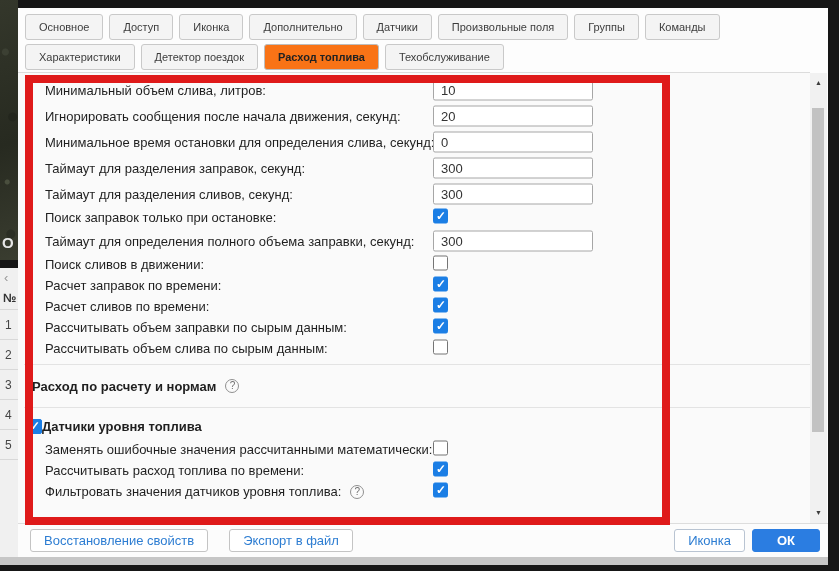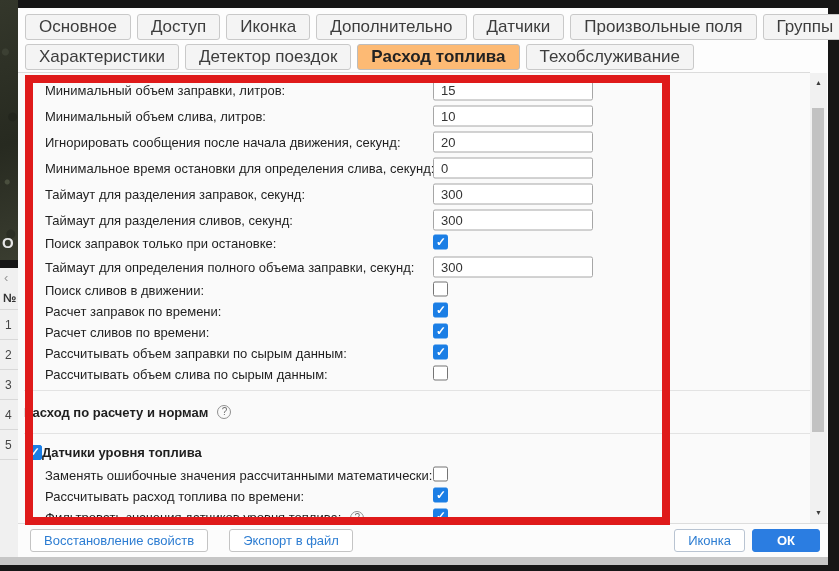--- a/index.html
+++ b/index.html
@@ -19,31 +19,31 @@
   .bg-list .chev { display:block; color:#9a9a9a; font-size:13px; padding:2px 0 0 4px; height:20px; }
   .bg-list .num-header { display:block; font-size:12px; font-weight:bold; color:#333; padding:3px 0 4px 3px; border-bottom:1px solid #d8d8d8; }
   .bg-list .num-row { display:block; font-size:12px; color:#444; height:30px; line-height:30px; padding-left:5px; border-bottom:1px solid #d8d8d8; }
 
   
   .dialog { position:absolute; left:18px; top:8px; width:810px; height:549px; background:#fdfdfd; z-index:10; }
   .tab-row { position:absolute; left:7px; display:flex; gap:6px; }
   .tab-row-1 { top:6px; }
   .tab-row-2 { top:36px; }
   .tab { height:26px; line-height:24px; padding:0 13px; background:#f4f4f4; border:1px solid #c9c9c9;
-         border-radius:3px; font-size:17px; color:#3d3d3d; white-space:nowrap; cursor:default; }
-  .tab.active { background:#fdba74; border-color:#bdbdbd; font-weight:bold; color:#222; }
+         border-radius:3px; font-size:11px; color:#3d3d3d; white-space:nowrap; cursor:default; }
+  .tab.active { background:#f97316; border-color:#bdbdbd; font-weight:bold; color:#222; }
 
   .content { position:absolute; left:0; top:64px; width:792px; height:451px; background:#fafafa;
              border-top:1px solid #dcdcdc; padding-top:4px; overflow:hidden; }
   .row { position:relative; display:flex; align-items:center; }
   .row .label { margin-left:27px; font-size:13px; color:#1f1f1f; }
   .row-input { height:26px; }
   .row-checkbox { height:21px; }
   .row-section { height:32px; }
-  .row-section .label { margin-left:6px; font-weight:bold; font-size:13px; }
+  .row-section .label { margin-left:14px; font-weight:bold; font-size:13px; }
   .row-group { height:26px; }
   .row-group .label { margin-left:0; font-weight:bold; font-size:13px; }
   .row-group .cb { margin-left:9px; }
   .divider { height:1px; background:#e3e3e3; margin:5px 0 5px 6px; }
   .control { position:absolute; left:415px; top:50%; transform:translateY(-50%); }
   .txt { width:160px; height:21px; border:1px solid #a6a6a6; border-radius:2px; background:#fff;
          font-family:"Liberation Sans", sans-serif; font-size:13px; color:#333; padding:0 7px; }
   .cb { width:15px; height:15px; border:1px solid #757575; border-radius:2px; background:#fff; display:inline-block; position:relative; }
   .cb.checked { background:#1b7ee5; border-color:#1b7ee5; }
   .cb.checked::after { content:"\2713"; position:absolute; left:2px; top:-1px; color:#fff; font-size:12px; font-weight:bold; }
@@ -97,24 +97,20 @@
     </div>
   <div class="tab-row tab-row-2">
       <div class="tab">Характеристики</div>
       <div class="tab">Детектор поездок</div>
       <div class="tab active">Расход топлива</div>
       <div class="tab">Техобслуживание</div>
     </div>
 
   <div class="content">
       <div class="row row-input">
-        <span class="label">Минимальный объем заправки, литров:</span>
-        <span class="control"><input class="txt" type="text" value="15" style=""></span>
-      </div>
-      <div class="row row-input">
         <span class="label">Минимальный объем слива, литров:</span>
         <span class="control"><input class="txt" type="text" value="10" style=""></span>
       </div>
       <div class="row row-input">
         <span class="label">Игнорировать сообщения после начала движения, секунд:</span>
         <span class="control"><input class="txt" type="text" value="20" style=""></span>
       </div>
       <div class="row row-input">
         <span class="label">Минимальное время остановки для определения слива, секунд:</span>
         <span class="control"><input class="txt" type="text" value="0" style=""></span>

